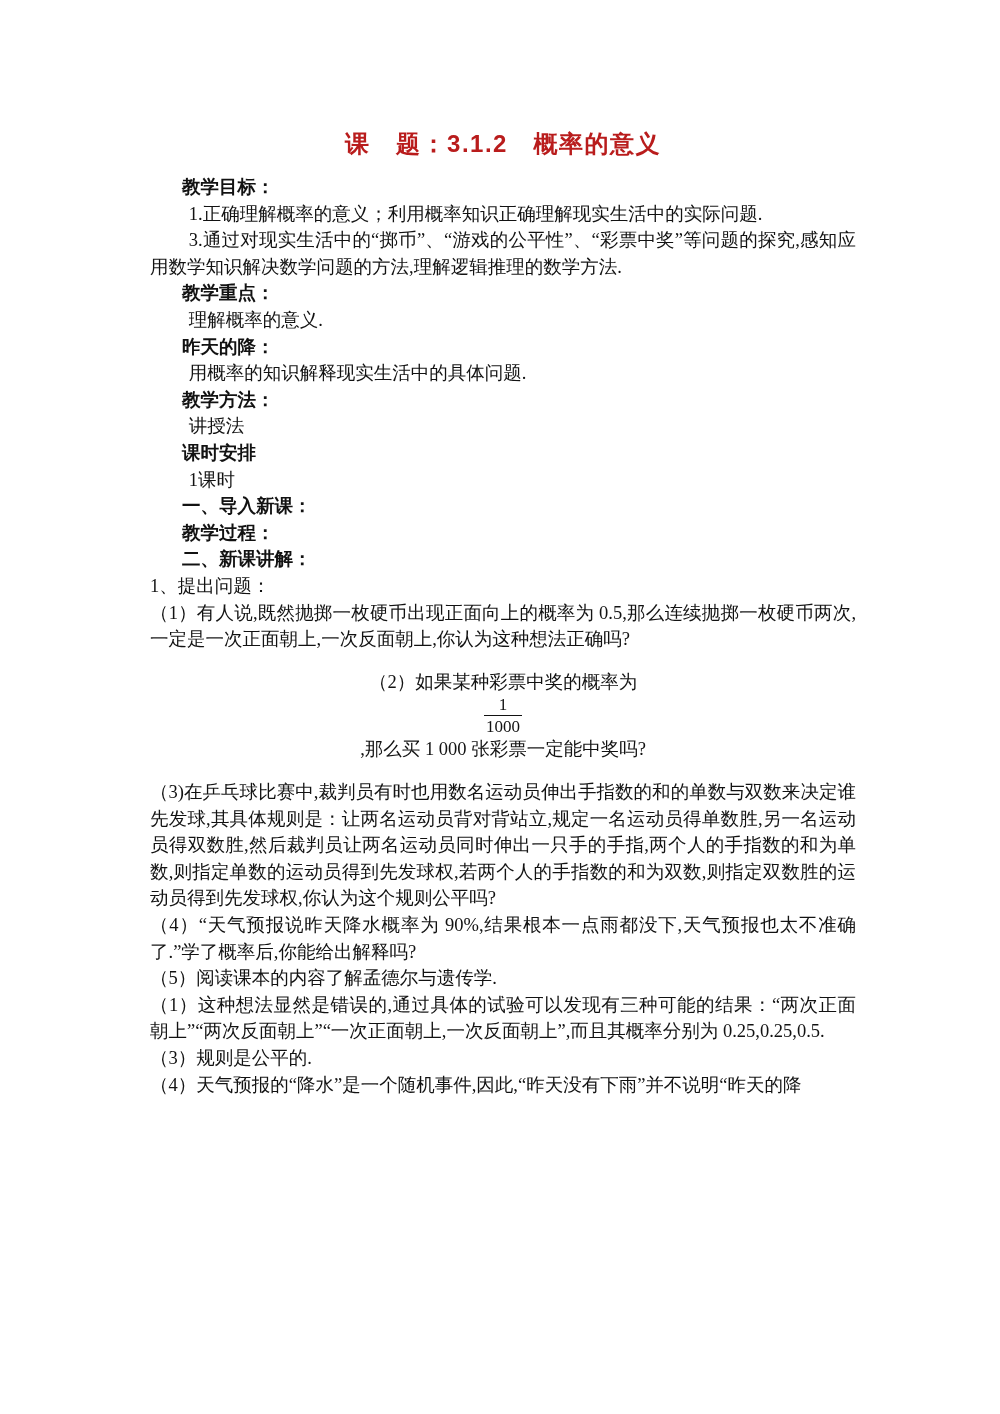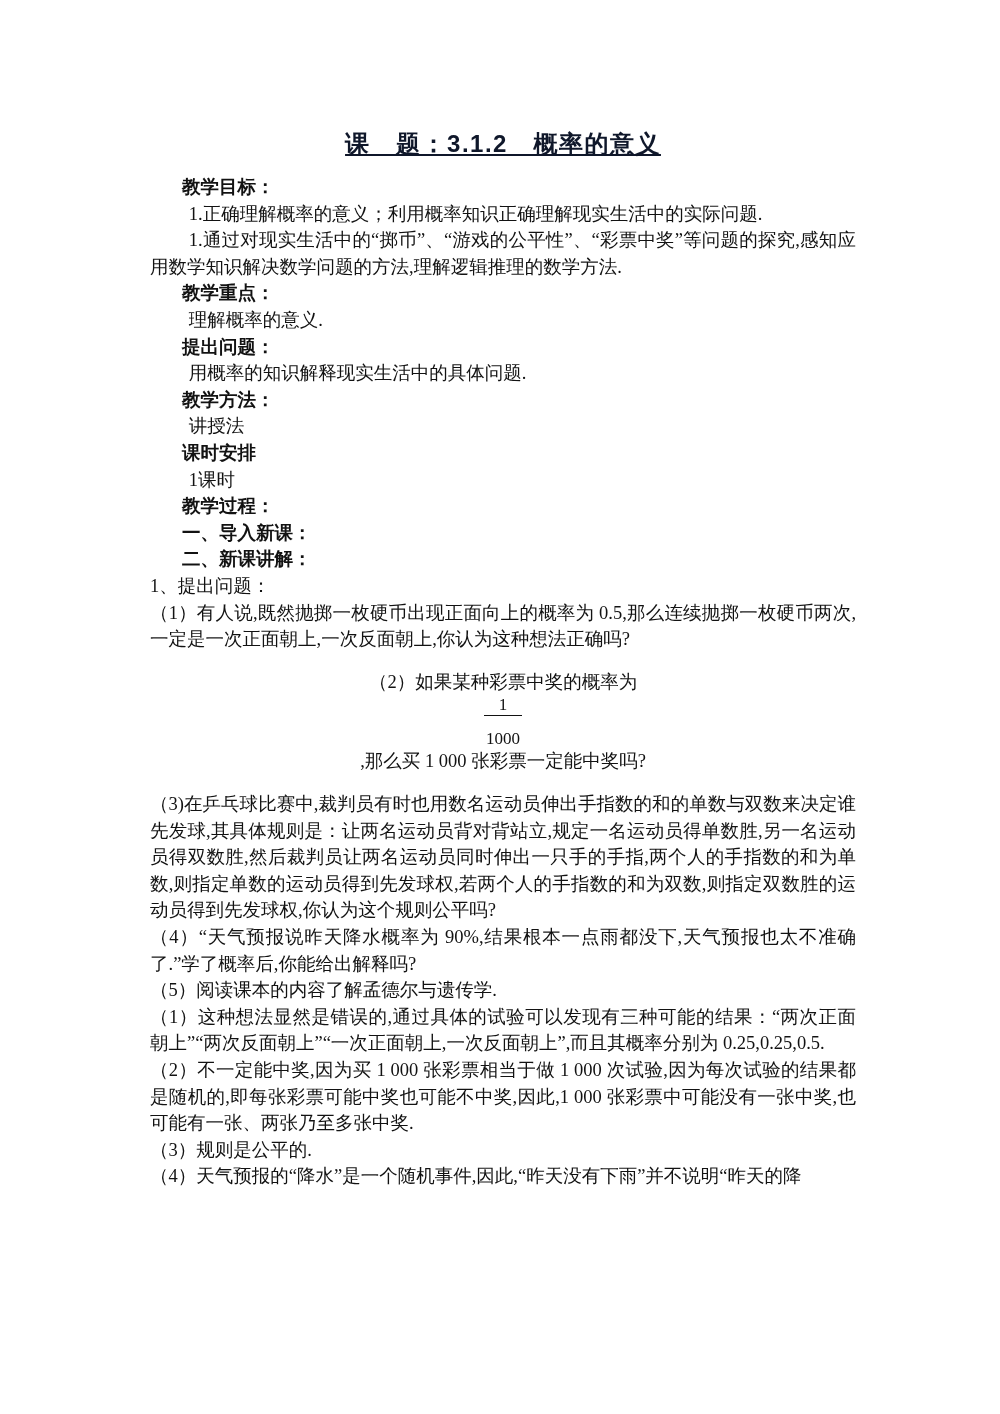--- a/index.html
+++ b/index.html
@@ -58,56 +58,55 @@
     display: inline-flex;
     flex-direction: column;
     align-items: center;
     vertical-align: middle;
     font-size: 17px;
     line-height: 1.15;
     margin: 0 4px;
   }
   .frac .den {
     border-top: 1.6px solid #121212;
-    padding: 13px 2px 0 2px;
+    padding: 1px 2px 0 2px;
   }
 </style>
 </head>
 <body>
 
 <div class="page">
   <div class="content">
-    <div class="doc-title" style="color: #0f172a; text-decoration: underline;">课　题：3.1.2　概率的意义</div>
+    <div class="doc-title" style="color: #b91c1c;">课　题：3.1.2　概率的意义</div>
     <div>
         <p class="h">教学目标：</p>
         <p class="indent">1.正确理解概率的意义；利用概率知识正确理解现实生活中的实际问题.</p>
-        <p class="indent">1.通过对现实生活中的“掷币”、“游戏的公平性”、“彩票中奖”等问题的探究,感知应用数学知识解决数学问题的方法,理解逻辑推理的数学方法.</p>
+        <p class="indent">3.通过对现实生活中的“掷币”、“游戏的公平性”、“彩票中奖”等问题的探究,感知应用数学知识解决数学问题的方法,理解逻辑推理的数学方法.</p>
         <p class="h">教学重点：</p>
         <p class="indent">理解概率的意义.</p>
-        <p class="h">提出问题：</p>
+        <p class="h">昨天的降：</p>
         <p class="indent">用概率的知识解释现实生活中的具体问题.</p>
         <p class="h">教学方法：</p>
         <p class="indent">讲授法</p>
         <p class="h">课时安排</p>
         <p class="indent">1课时</p>
+        <p class="h">一、导入新课：</p>
         <p class="h">教学过程：</p>
-        <p class="h">一、导入新课：</p>
         <p class="h">二、新课讲解：</p>
         <p class="flush">1、提出问题：</p>
         <p class="flush">（1）有人说,既然抛掷一枚硬币出现正面向上的概率为 0.5,那么连续抛掷一枚硬币两次,一定是一次正面朝上,一次反面朝上,你认为这种想法正确吗?</p>
         <p class="frac-line">
           <span>（2）如果某种彩票中奖的概率为</span>
           <span class="frac">
             <span class="num">1</span>
             <span class="den">1000</span>
           </span>
           <span>,那么买 1 000 张彩票一定能中奖吗?</span>
         </p>
         <p class="flush">（3)在乒乓球比赛中,裁判员有时也用数名运动员伸出手指数的和的单数与双数来决定谁先发球,其具体规则是：让两名运动员背对背站立,规定一名运动员得单数胜,另一名运动员得双数胜,然后裁判员让两名运动员同时伸出一只手的手指,两个人的手指数的和为单数,则指定单数的运动员得到先发球权,若两个人的手指数的和为双数,则指定双数胜的运动员得到先发球权,你认为这个规则公平吗?</p>
         <p class="flush">（4）“天气预报说昨天降水概率为 90%,结果根本一点雨都没下,天气预报也太不准确了.”学了概率后,你能给出解释吗?</p>
         <p class="flush">（5）阅读课本的内容了解孟德尔与遗传学.</p>
         <p class="flush">（1）这种想法显然是错误的,通过具体的试验可以发现有三种可能的结果：“两次正面朝上”“两次反面朝上”“一次正面朝上,一次反面朝上”,而且其概率分别为 0.25,0.25,0.5.</p>
-        <p class="flush">（2）不一定能中奖,因为买 1 000 张彩票相当于做 1 000 次试验,因为每次试验的结果都是随机的,即每张彩票可能中奖也可能不中奖,因此,1 000 张彩票中可能没有一张中奖,也可能有一张、两张乃至多张中奖.</p>
         <p class="flush">（3）规则是公平的.</p>
         <p class="flush">（4）天气预报的“降水”是一个随机事件,因此,“昨天没有下雨”并不说明“昨天的降</p>
       </div>
   </div>
 </div>
 
 </body></html>

